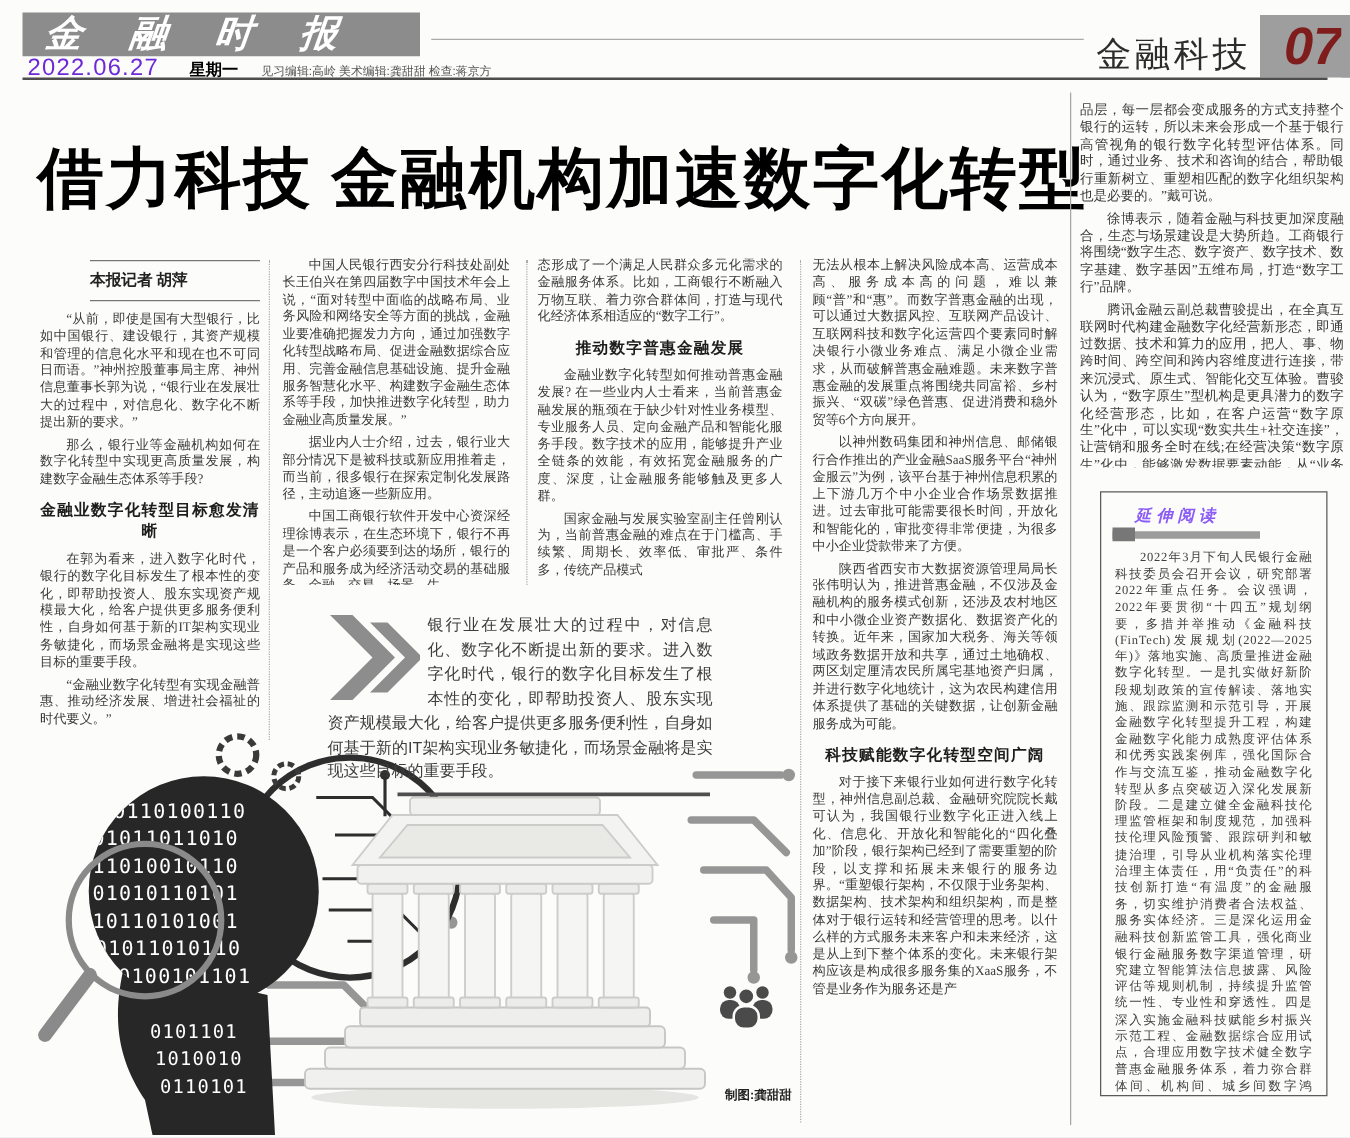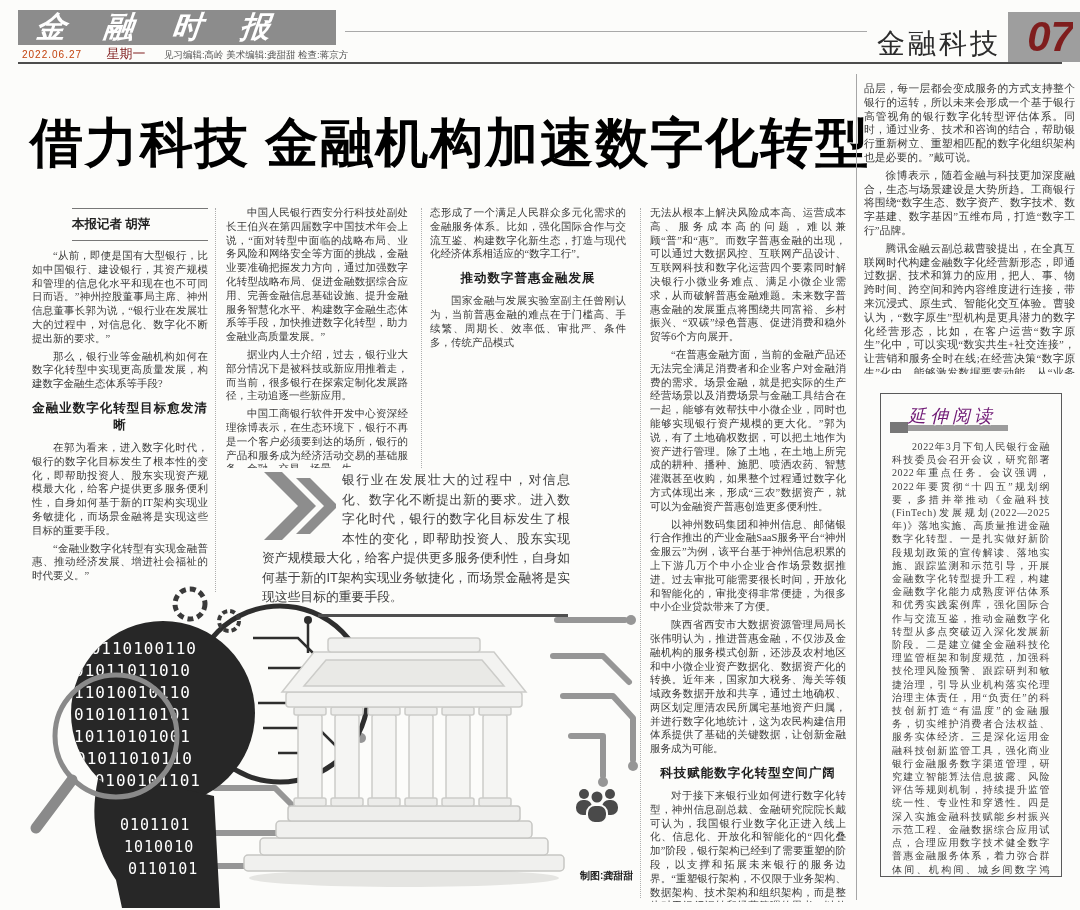--- a/index.html
+++ b/index.html
@@ -11,22 +11,22 @@
   .logo-text{color:#fff;font-family:"DejaVu Serif",serif;font-style:italic;font-weight:bold;
              font-size:30px;letter-spacing:38px;white-space:nowrap;transform:skewX(-6deg);}
   .header-line{position:absolute;left:345px;top:31px;width:522px;height:1px;background:#a9a9a9;}
   .section-title{position:absolute;left:877px;top:25px;font-family:"Liberation Sans",sans-serif;
                  font-size:28px;color:#2c2c2c;letter-spacing:3px;}
   .page-num{position:absolute;left:1008px;top:12px;width:85px;height:50px;background:#9e9e9e;
             color:#7f1d1d;font-family:"Liberation Sans",sans-serif;font-weight:bold;font-style:italic;
             font-size:42px;line-height:50px;text-align:center;}
   .edge-strip{position:absolute;left:1073px;top:12px;width:7px;height:50px;background:#9e9e9e;}
   .date-line{position:absolute;left:22px;top:44px;white-space:nowrap;font-family:"Liberation Sans",sans-serif;}
-  .date-line .d{font-size:10px;color:#c2410c;letter-spacing:1px;}
-  .date-line .w{font-size:13px;color:#7f1d1d;font-weight:normal;margin-left:20px;}
+  .date-line .d{font-size:19px;color:#6d28d9;letter-spacing:1px;}
+  .date-line .w{font-size:13px;color:#000000;font-weight:bold;margin-left:20px;}
   .date-line .e{font-size:9.5px;color:#555;margin-left:14px;}
   .top-rule{position:absolute;left:18px;top:62px;width:1044px;height:2px;background:#4d4d4d;}
   
   .headline{position:absolute;left:30px;top:108px;width:820px;text-align:center;
             font-size:53px;font-weight:900;color:#000000;letter-spacing:2px;white-space:nowrap;}
   
   .col{position:absolute;overflow:hidden;text-align:justify;}
   .col p{margin:0 0 4px 0;font-size:10.5px;line-height:13.8px;color:#3a3a3a;text-indent:2em;}
   .col p.cont{text-indent:0;}
   .col-1{left:32px;top:206px;width:176px;height:396px;}
@@ -38,33 +38,33 @@
   .byline{margin:2px 0 8px 40px;padding:7px 0;border-top:1px solid #777;border-bottom:1px solid #777;
           text-align:left;font-size:12.5px;font-weight:bold;color:#222;}
   .subhead{font-family:"Liberation Sans",sans-serif;font-weight:bold;font-size:12.5px;color:#1d1d1d;
            text-align:center;margin:9px 0 7px 0;letter-spacing:1px;}
   .divider-dotted{position:absolute;width:0;border-left:1px dotted #adadad;}
   .div-1{left:215px;top:208px;height:384px;}
   .div-2{left:421px;top:208px;height:260px;}
   .div-3{left:640px;top:208px;height:690px;}
   .divider-solid{position:absolute;left:856px;top:74px;width:1px;height:826px;background:#a6a6a6;}
   
-  .pull-quote{position:absolute;left:262px;top:470px;width:308px;}
+  .pull-quote{position:absolute;left:262px;top:490px;width:308px;}
   .pq-chevron{float:left;width:74px;height:72px;margin:0 6px 2px 0;}
   .pq-text{font-family:"Liberation Sans",sans-serif;font-size:12.8px;line-height:19.5px;
            color:#3d3d3d;text-align:justify;}
   .pq-rule{margin:7px 0 0 56px;width:250px;height:3px;background:#4f4f4f;}
   
   .ext-box{position:absolute;left:880px;top:393px;width:182px;height:484px;border:1px solid #5a5a5a;
            box-sizing:border-box;padding:10px 11px;overflow:hidden;}
   .ext-header{position:relative;height:36px;}
   .ext-bar{position:absolute;left:-2px;top:21px;width:118px;height:6px;background:#9c9c9c;}
   .ext-bar2{position:absolute;left:-2px;top:18px;width:18px;height:11px;background:#777;}
-  .ext-title{position:absolute;left:16px;top:0;font-style:italic;font-weight:normal;font-size:18px;
-             color:#701a75;letter-spacing:4px;text-shadow:1px 1px 0 #fdfdfd;}
+  .ext-title{position:absolute;left:16px;top:0;font-style:italic;font-weight:bold;font-size:13px;
+             color:#8b5cf6;letter-spacing:4px;text-shadow:1px 1px 0 #fdfdfd;}
   .ext-body{font-size:10px;line-height:13.2px;letter-spacing:0.6px;color:#3f3f3f;
             text-align:justify;text-indent:2em;}
   
   .graphic-credit{position:absolute;left:580px;top:869px;font-family:"Liberation Sans",sans-serif;
                   font-size:10px;font-weight:bold;color:#222;}
   .illus{position:absolute;}
 </style>
 </head>
 <body>
 
@@ -100,28 +100,28 @@
     <p>“金融业数字化转型有实现金融普惠、推动经济发展、增进社会福祉的时代要义。”</p>
   </div>
 
   <div class="col col-2">
     <p>中国人民银行西安分行科技处副处长王伯兴在第四届数字中国技术年会上说，“面对转型中面临的战略布局、业务风险和网络安全等方面的挑战，金融业要准确把握发力方向，通过加强数字化转型战略布局、促进金融数据综合应用、完善金融信息基础设施、提升金融服务智慧化水平、构建数字金融生态体系等手段，加快推进数字化转型，助力金融业高质量发展。”</p>
     <p>据业内人士介绍，过去，银行业大部分情况下是被科技或新应用推着走，而当前，很多银行在探索定制化发展路径，主动追逐一些新应用。</p>
     <p>中国工商银行软件开发中心资深经理徐博表示，在生态环境下，银行不再是一个客户必须要到达的场所，银行的产品和服务成为经济活动交易的基础服务，金融、交易、场景、生</p>
   </div>
 
   <div class="col col-3">
-    <p class="cont">态形成了一个满足人民群众多元化需求的金融服务体系。比如，强化国际合作与交流互鉴、构建数字化新生态，打造与现代化经济体系相适应的“数字工行”。</p>
+    <p class="cont">态形成了一个满足人民群众多元化需求的金融服务体系。比如，工商银行不断融入万物互联、着力弥合群体间，打造与现代化经济体系相适应的“数字工行”。</p>
     <div class="subhead">推动数字普惠金融发展</div>
+    <p>金融业数字化转型如何推动普惠金融发展? 在一些业内人士看来，当前普惠金融发展的瓶颈在于缺少针对性业务模型、专业服务人员、定向金融产品和智能化服务手段。数字技术的应用，能够提升产业全链条的效能，有效拓宽金融服务的广度、深度，让金融服务能够触及更多人群。</p>
     <p>国家金融与发展实验室副主任曾刚认为，当前普惠金融的难点在于门槛高、手续繁、周期长、效率低、审批严、条件多，传统产品模式</p>
   </div>
 
   <div class="col col-4">
     <p class="cont">无法从根本上解决风险成本高、运营成本高、服务成本高的问题，难以兼顾“普”和“惠”。而数字普惠金融的出现，可以通过大数据风控、互联网产品设计、互联网科技和数字化运营四个要素同时解决银行小微业务难点、满足小微企业需求，从而破解普惠金融难题。未来数字普惠金融的发展重点将围绕共同富裕、乡村振兴、“双碳”绿色普惠、促进消费和稳外贸等6个方向展开。</p>
-    <p>“在普惠金融方面，当前的金融产品还无法完全满足消费者和企业客户对金融消费的需求。场景金融，就是把实际的生产经营场景以及消费场景与金融工具结合在一起，能够有效帮扶中小微企业，同时也能够实现银行资产规模的更大化。”郭为说，有了土地确权数据，可以把土地作为资产进行管理。除了土地，在土地上所完成的耕种、播种、施肥、喷洒农药、智慧灌溉甚至收购，如果整个过程通过数字化方式体现出来，形成“三农”数据资产，就可以为金融资产普惠创造更多便利性。</p>
     <p>以神州数码集团和神州信息、邮储银行合作推出的产业金融SaaS服务平台“神州金服云”为例，该平台基于神州信息积累的上下游几万个中小企业合作场景数据推进。过去审批可能需要很长时间，开放化和智能化的，审批变得非常便捷，为很多中小企业贷款带来了方便。</p>
     <p>陕西省西安市大数据资源管理局局长张伟明认为，推进普惠金融，不仅涉及金融机构的服务模式创新，还涉及农村地区和中小微企业资产数据化、数据资产化的转换。近年来，国家加大税务、海关等领域政务数据开放和共享，通过土地确权、两区划定厘清农民所属宅基地资产归属，并进行数字化地统计，这为农民构建信用体系提供了基础的关键数据，让创新金融服务成为可能。</p>
     <div class="subhead">科技赋能数字化转型空间广阔</div>
     <p>对于接下来银行业如何进行数字化转型，神州信息副总裁、金融研究院院长戴可认为，我国银行业数字化正进入线上化、信息化、开放化和智能化的“四化叠加”阶段，银行架构已经到了需要重塑的阶段，以支撑和拓展未来银行的服务边界。“重塑银行架构，不仅限于业务架构、数据架构、技术架构和组织架构，而是整体对于银行运转和经营管理的思考。以什么样的方式服务未来客户和未来经济，这是从上到下整个体系的变化。未来银行架构应该是构成很多服务集的XaaS服务，不管是业务作为服务还是产</p>
   </div>
 
   <div class="col col-5">
     <p class="cont">品层，每一层都会变成服务的方式支持整个银行的运转，所以未来会形成一个基于银行高管视角的银行数字化转型评估体系。同时，通过业务、技术和咨询的结合，帮助银行重新树立、重塑相匹配的数字化组织架构也是必要的。”戴可说。</p>
     <p>徐博表示，随着金融与科技更加深度融合，生态与场景建设是大势所趋。工商银行将围绕“数字生态、数字资产、数字技术、数字基建、数字基因”五维布局，打造“数字工行”品牌。</p>
     <p>腾讯金融云副总裁曹骏提出，在全真互联网时代构建金融数字化经营新形态，即通过数据、技术和算力的应用，把人、事、物跨时间、跨空间和跨内容维度进行连接，带来沉浸式、原生式、智能化交互体验。曹骏认为，“数字原生”型机构是更具潜力的数字化经营形态，比如，在客户运营“数字原生”化中，可以实现“数实共生+社交连接”，让营销和服务全时在线;在经营决策“数字原生”化中，能够激发数据要素动能，从“业务数据化”转型为“数据业务化”。</p>

